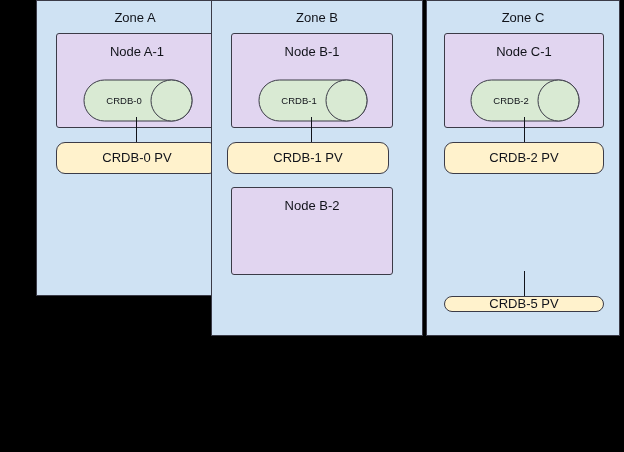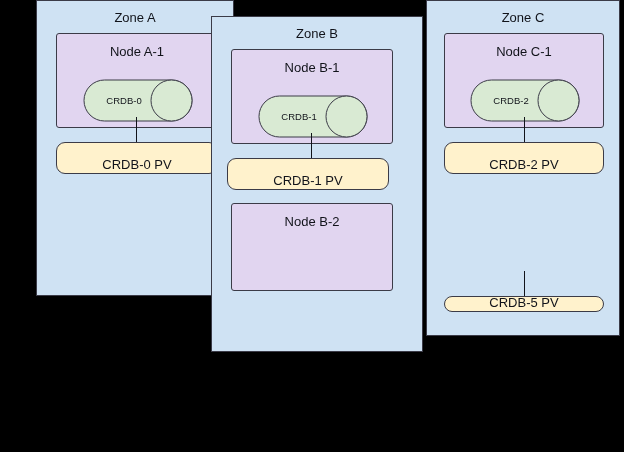--- a/index.html
+++ b/index.html
@@ -55,21 +55,21 @@
     color: #11131a;
     line-height: 16px;
   }
   .pv {
     position: absolute;
     background: #fff2cc;
     border: 1px solid #3b3b47;
     border-radius: 9px;
     box-sizing: border-box;
     display: flex;
-    align-items: flex-end;
+    align-items: center;
     justify-content: center;
   }
   .pv-label {
     font-size: 13px;
     color: #11131a;
     line-height: 16px;
   }
   .cyl {
     position: absolute;
   }
@@ -118,21 +118,21 @@
       </div>
     </div>
 
     <div class="link" style="left:99px; top:116px; height:26px;"></div>
 
     <div class="pv" style="left:19px; top:141px; width:162px; height:32px;">
       <span class="pv-label">CRDB-0 PV</span>
     </div>
   </div>
 
-  <div class="zone" style="left:211px; top:0px; width:212px; height:336px;margin-top:16px;">
+  <div class="zone" style="left:211px; top:0px; width:212px; height:336px;">
     <div class="zone-title">Zone B</div>
 
     <div class="node" style="left:19px; top:32px; width:162px; height:95px;">
       <div class="node-title">Node B-1</div>
 
       <div class="cyl" style="left:26px; top:45px; width:110px; height:43px;">
         <svg width="110" height="43" viewBox="0 0 110 43">
           <path d="M21.5,1 H88.5 A20.5,20.5 0 0 1 88.5,42 H21.5 A20.5,20.5 0 0 1 21.5,1 Z" fill="#d9ead3" stroke="#3b3b47" stroke-width="1"></path>
           <ellipse cx="88.5" cy="21.5" rx="20.5" ry="20.5" fill="#d9ead3" stroke="#3b3b47" stroke-width="1"></ellipse>
         </svg>

